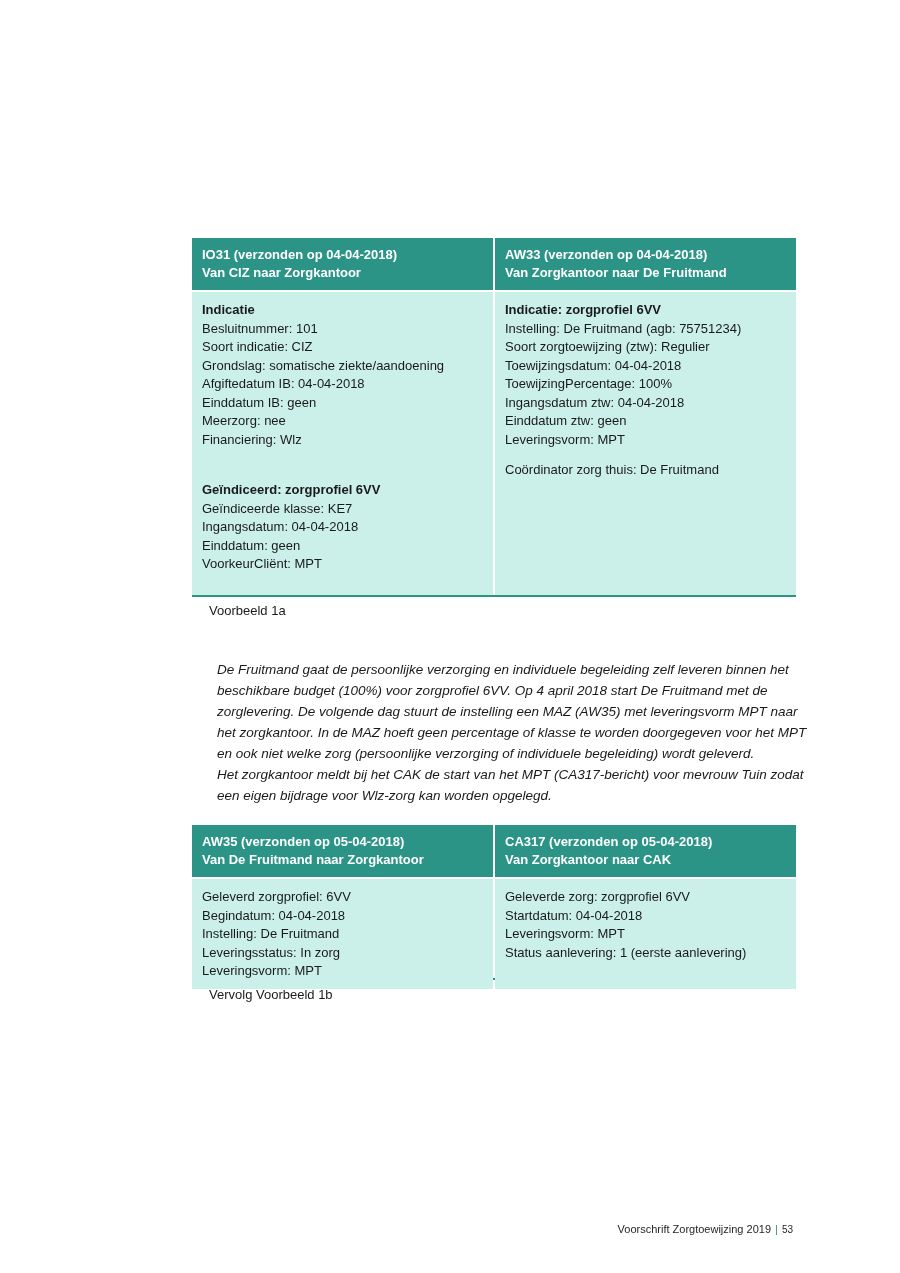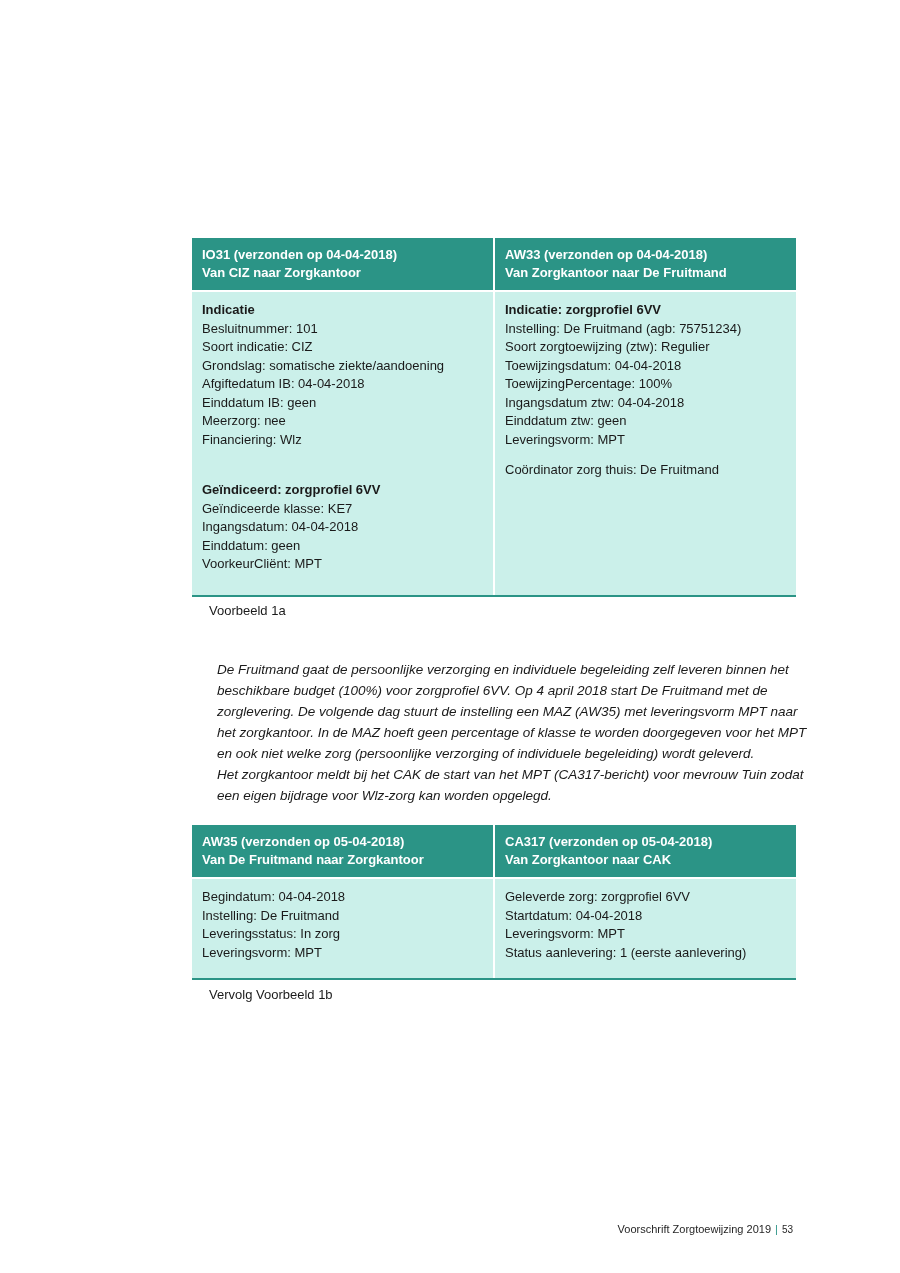--- a/index.html
+++ b/index.html
@@ -152,20 +152,21 @@
     <div class="line">AW35 (verzonden op 05-04-2018)</div>
         <div class="line">Van De Fruitmand naar Zorgkantoor</div>
       </div>
     <div class="hdr-cell">
 
     <div class="line">CA317 (verzonden op 05-04-2018)</div>
         <div class="line">Van Zorgkantoor naar CAK</div>
       </div>
     <div class="body-cell">
 
+    <div class="line">Geleverd zorgprofiel: 6VV</div>
         <div class="line">Begindatum: 04-04-2018</div>
         <div class="line">Instelling: De Fruitmand</div>
         <div class="line">Leveringsstatus: In zorg</div>
         <div class="line">Leveringsvorm: MPT</div>
       </div>
     <div class="body-cell">
 
     <div class="line">Geleverde zorg: zorgprofiel 6VV</div>
         <div class="line">Startdatum: 04-04-2018</div>
         <div class="line">Leveringsvorm: MPT</div>

